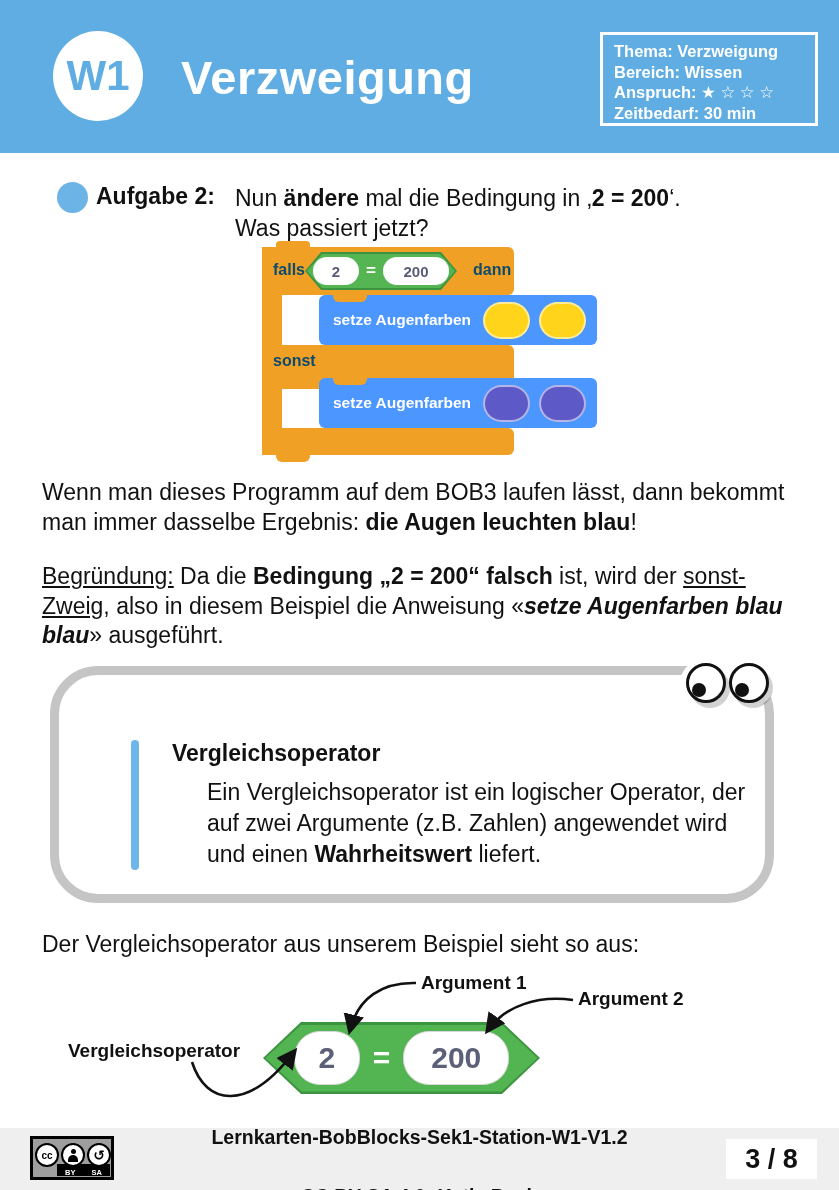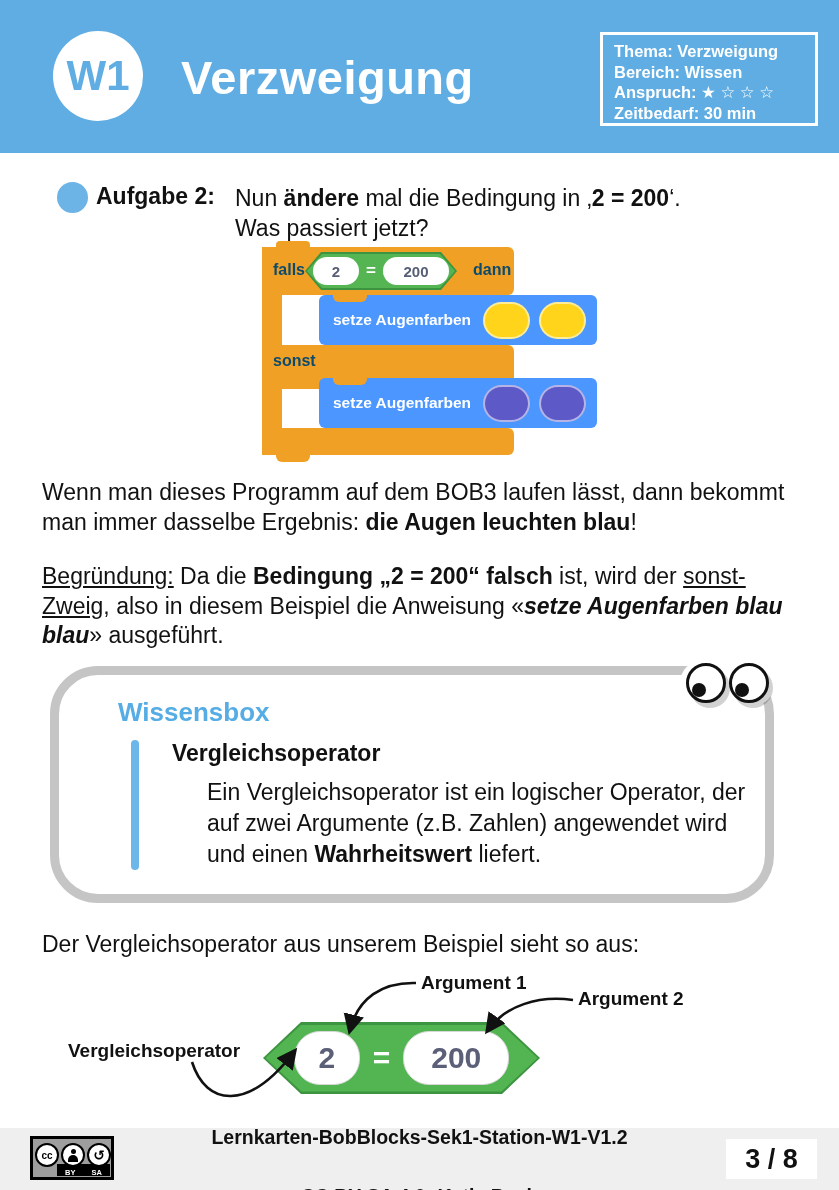--- a/index.html
+++ b/index.html
@@ -174,21 +174,20 @@
 
   <div class="wbox"></div>
   <div class="eyes">
     <div class="eye">
         <div class="pupil"></div>
       </div>
     <div class="eye">
         <div class="pupil"></div>
       </div>
   </div>
-  <div class="wbox-title">Wissensbox</div>
   <div class="wbar"></div>
   <div class="wheading">Vergleichsoperator</div>
   <div class="wtext"><span>Ein Vergleichsoperator ist ein logischer Operator, der auf zwei Argumente (z.B. Zahlen) angewendet wird und einen </span><span class="b">Wahrheitswert</span><span> liefert.</span></div>
 
   <div class="op-intro">Der Vergleichsoperator aus unserem Beispiel sieht so aus:</div>
 
   <svg class="arrows" viewBox="0 0 839 170" xmlns="http://www.w3.org/2000/svg">
     <defs>
       <marker id="ah" markerWidth="9" markerHeight="9" refX="6" refY="4" orient="auto" markerUnits="strokeWidth">
         <path d="M0,0 L8,4 L0,8 Z" fill="#111"></path>

